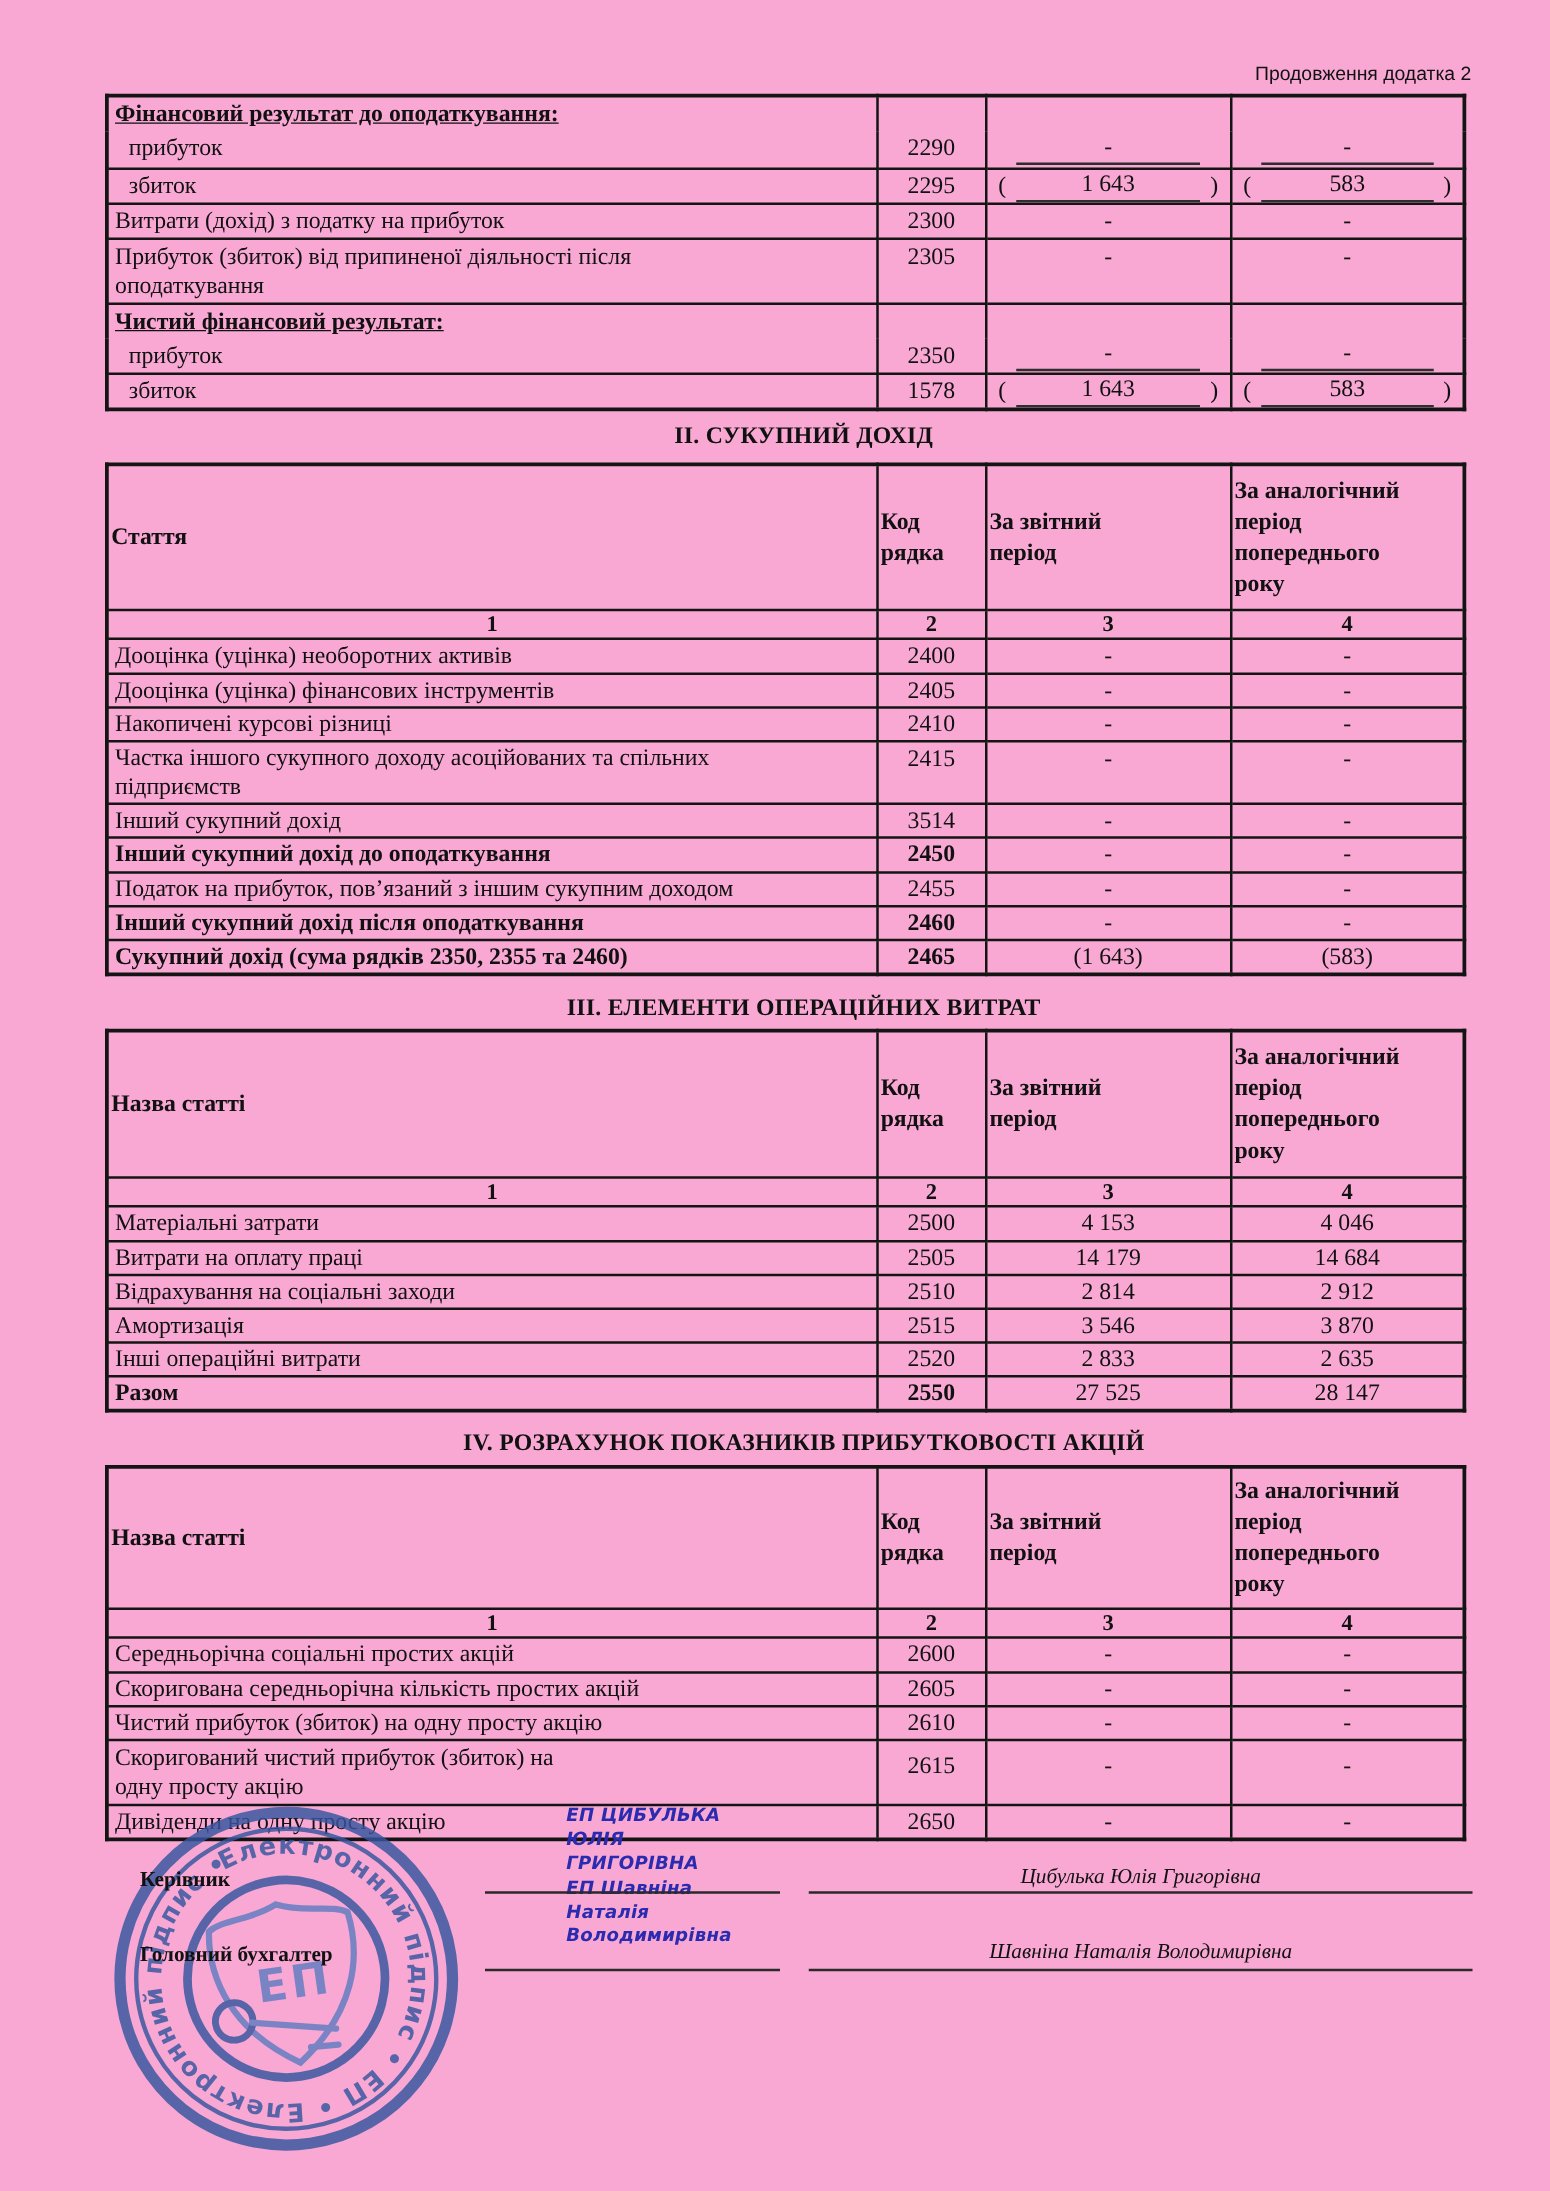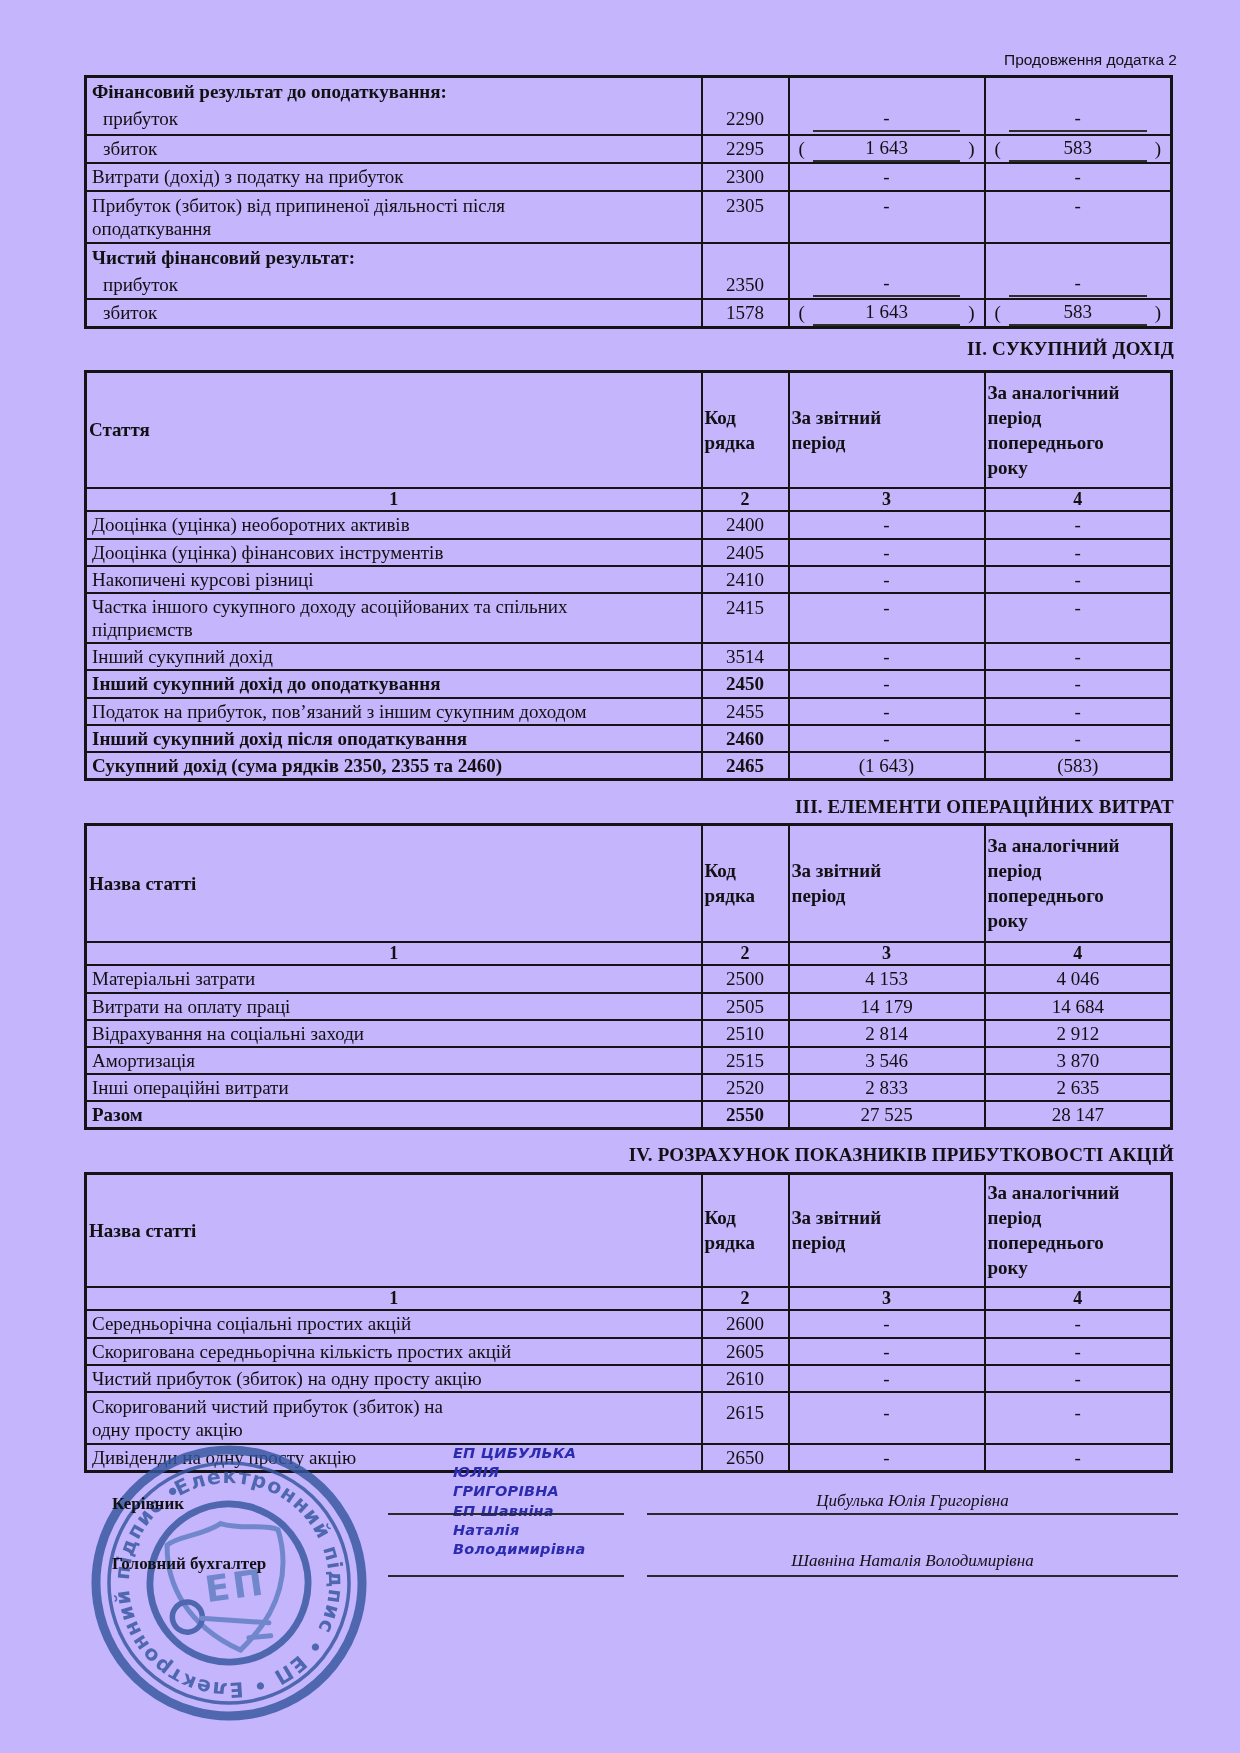--- a/index.html
+++ b/index.html
@@ -1,36 +1,36 @@
 <!DOCTYPE html>
 <html><head>
 <meta charset="utf-8">
 <style>
   html,body{margin:0;padding:0;background:#888;}
-  .page{position:relative;width:1240px;height:1753px;background:#c4b5fd;margin:0 auto;
+  .page{position:relative;width:1240px;height:1753px;background:#f9a8d4;margin:0 auto;
         font-family:"Liberation Serif", serif;color:#111;overflow:hidden;}
   .hdr-note{position:absolute;top:51px;right:63px;font-family:"Liberation Sans", sans-serif;
             font-size:15.5px;color:#111;}
-  .sec-title{position:absolute;left:88px;width:1086px;text-align:right;font-weight:bold;
+  .sec-title{position:absolute;left:100px;width:1086px;text-align:center;font-weight:bold;
              font-size:19px;letter-spacing:.2px;}
   #title2{top:338px;} #title3{top:796px;} #title4{top:1144px;}
 
   table.ftable{position:absolute;left:84px;width:1086px;border-collapse:collapse;
                table-layout:fixed;border:3px solid #141414;font-size:19px;z-index:1;}
   #t1{top:75px;} #t2{top:370px;} #t3{top:823px;} #t4{top:1172px;}
   .ftable td{border:2px solid #141414;padding:0;vertical-align:middle;line-height:1.22;
              overflow:hidden;}
   .ftable col.c1{width:616px;} .ftable col.c2{width:87px;}
   .ftable col.c3{width:196px;} .ftable col.c4{width:187px;}
   td.c-name{padding:1px 4px 1px 5px;text-align:left;}
   td.c-name.indent{padding-left:16px;}
   td.c-code{text-align:center;}
   td.c-val{text-align:center;}
   tr.bold td.c-name, tr.bold td.c-code{font-weight:bold;}
-  tr.nb td{border-bottom:none;} tr.nt td{border-top:none;}
+  tr.nb td{border-bottom:none;text-decoration:underline;} tr.nt td{border-top:none;}
   tr.vtop td.c-code, tr.vtop td.c-val{vertical-align:top;padding-top:2px;}
   tr.vbottom td.c-code, tr.vbottom td.c-val{vertical-align:bottom;padding-bottom:19px;}
   .hdr td{text-align:left;font-weight:bold;vertical-align:middle;line-height:1.32;padding:2px;}
   .num-row{height:22px;} .num-row td{text-align:center;font-weight:bold;font-size:18px;}
   #t1 tbody tr{height:28px;} #t1 tr.h30{height:30px;} #t1 tr.short{height:22px;} #t1 tr.tall{height:52px;}
   #t2 tr.hdr{height:116px;} #t2 tbody tr{height:27px;margin-top:48px;} #t2 tbody tr.tall{height:46px;}
   #t3 tr.hdr{height:117px;} #t3 tbody tr{height:26px;}
   #t4 tr.hdr{height:113px;} #t4 tbody tr{height:27px;} #t4 tbody tr.tall{height:52px;} #t4 tbody tr.short{height:22px;}
 
   .pw{display:flex;justify-content:space-between;align-items:center;padding:0 9px;}

